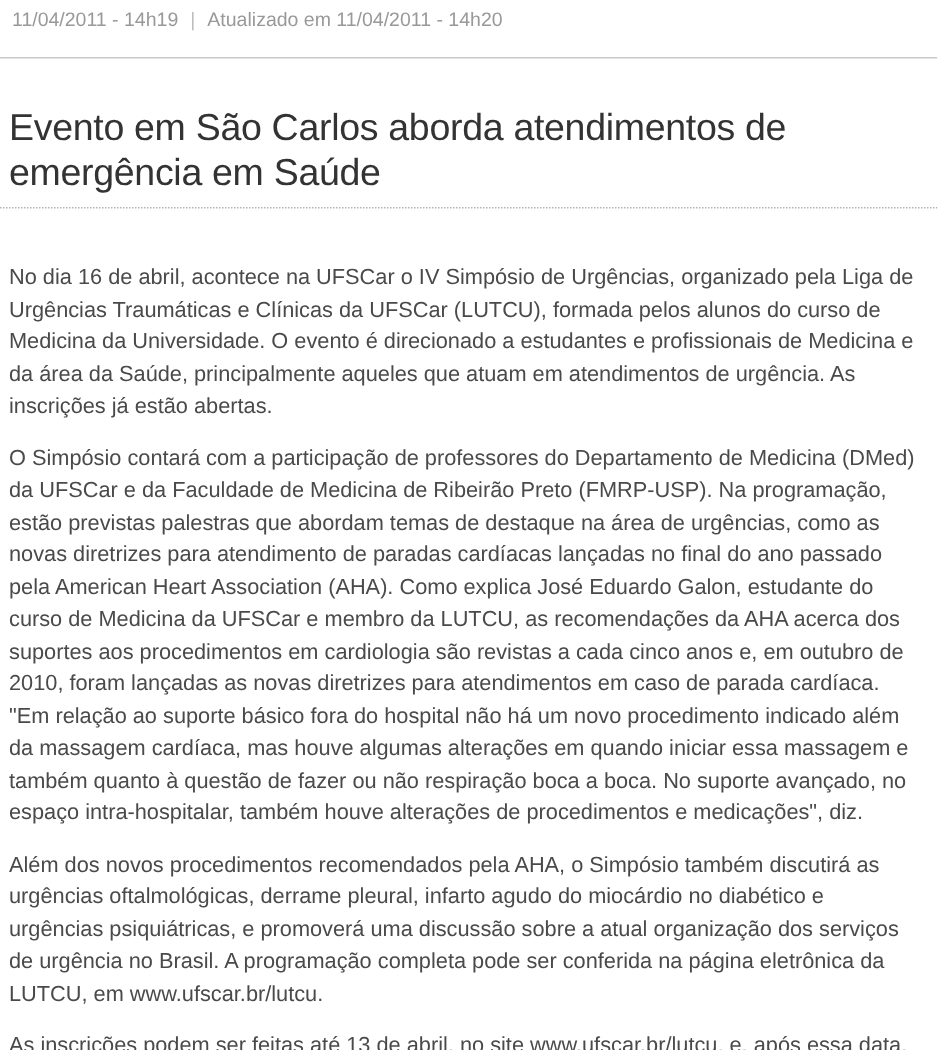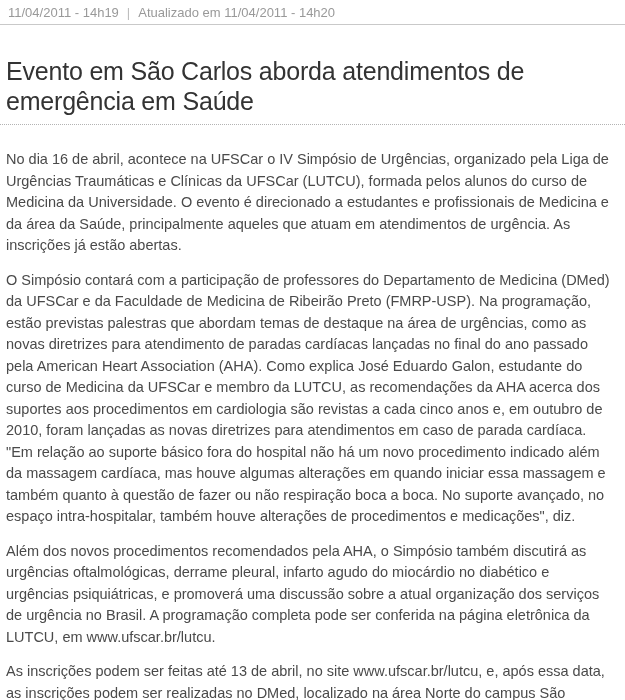--- a/index.html
+++ b/index.html
@@ -9,21 +9,21 @@
     background: #ffffff;
     font-family: "Liberation Sans", sans-serif;
   }
   .page {
     width: 625px;
     height: 700px;
     background: #ffffff;
     overflow: hidden;
   }
   .meta-bar {
-    padding: 5px 8px 4px 8px;
+    padding: 5px 8px 18px 8px;
     font-size: 13px;
     color: #999999;
     border-bottom: 1px solid #c9c9c9;
     white-space: nowrap;
   }
   .meta-bar .pipe {
     color: #bdbdbd;
     margin: 0 8px;
   }
   h1.title {
@@ -42,21 +42,21 @@
   article.body {
     padding: 0 10px 0 6px;
   }
   article.body p {
     margin: 0 0 13px 0;
     font-size: 14.5px;
     line-height: 21.5px;
     color: #4a4a4a;
   }
   article.body p:first-child {
-    margin-top: 24px;
+    margin-top: 36px;
   }
 </style>
 </head>
 <body>
 
 <div class="page">
 
   <header class="meta-bar">
     <span>11/04/2011 - 14h19</span><span class="pipe">|</span><span>Atualizado em 11/04/2011 - 14h20</span>
   </header>

